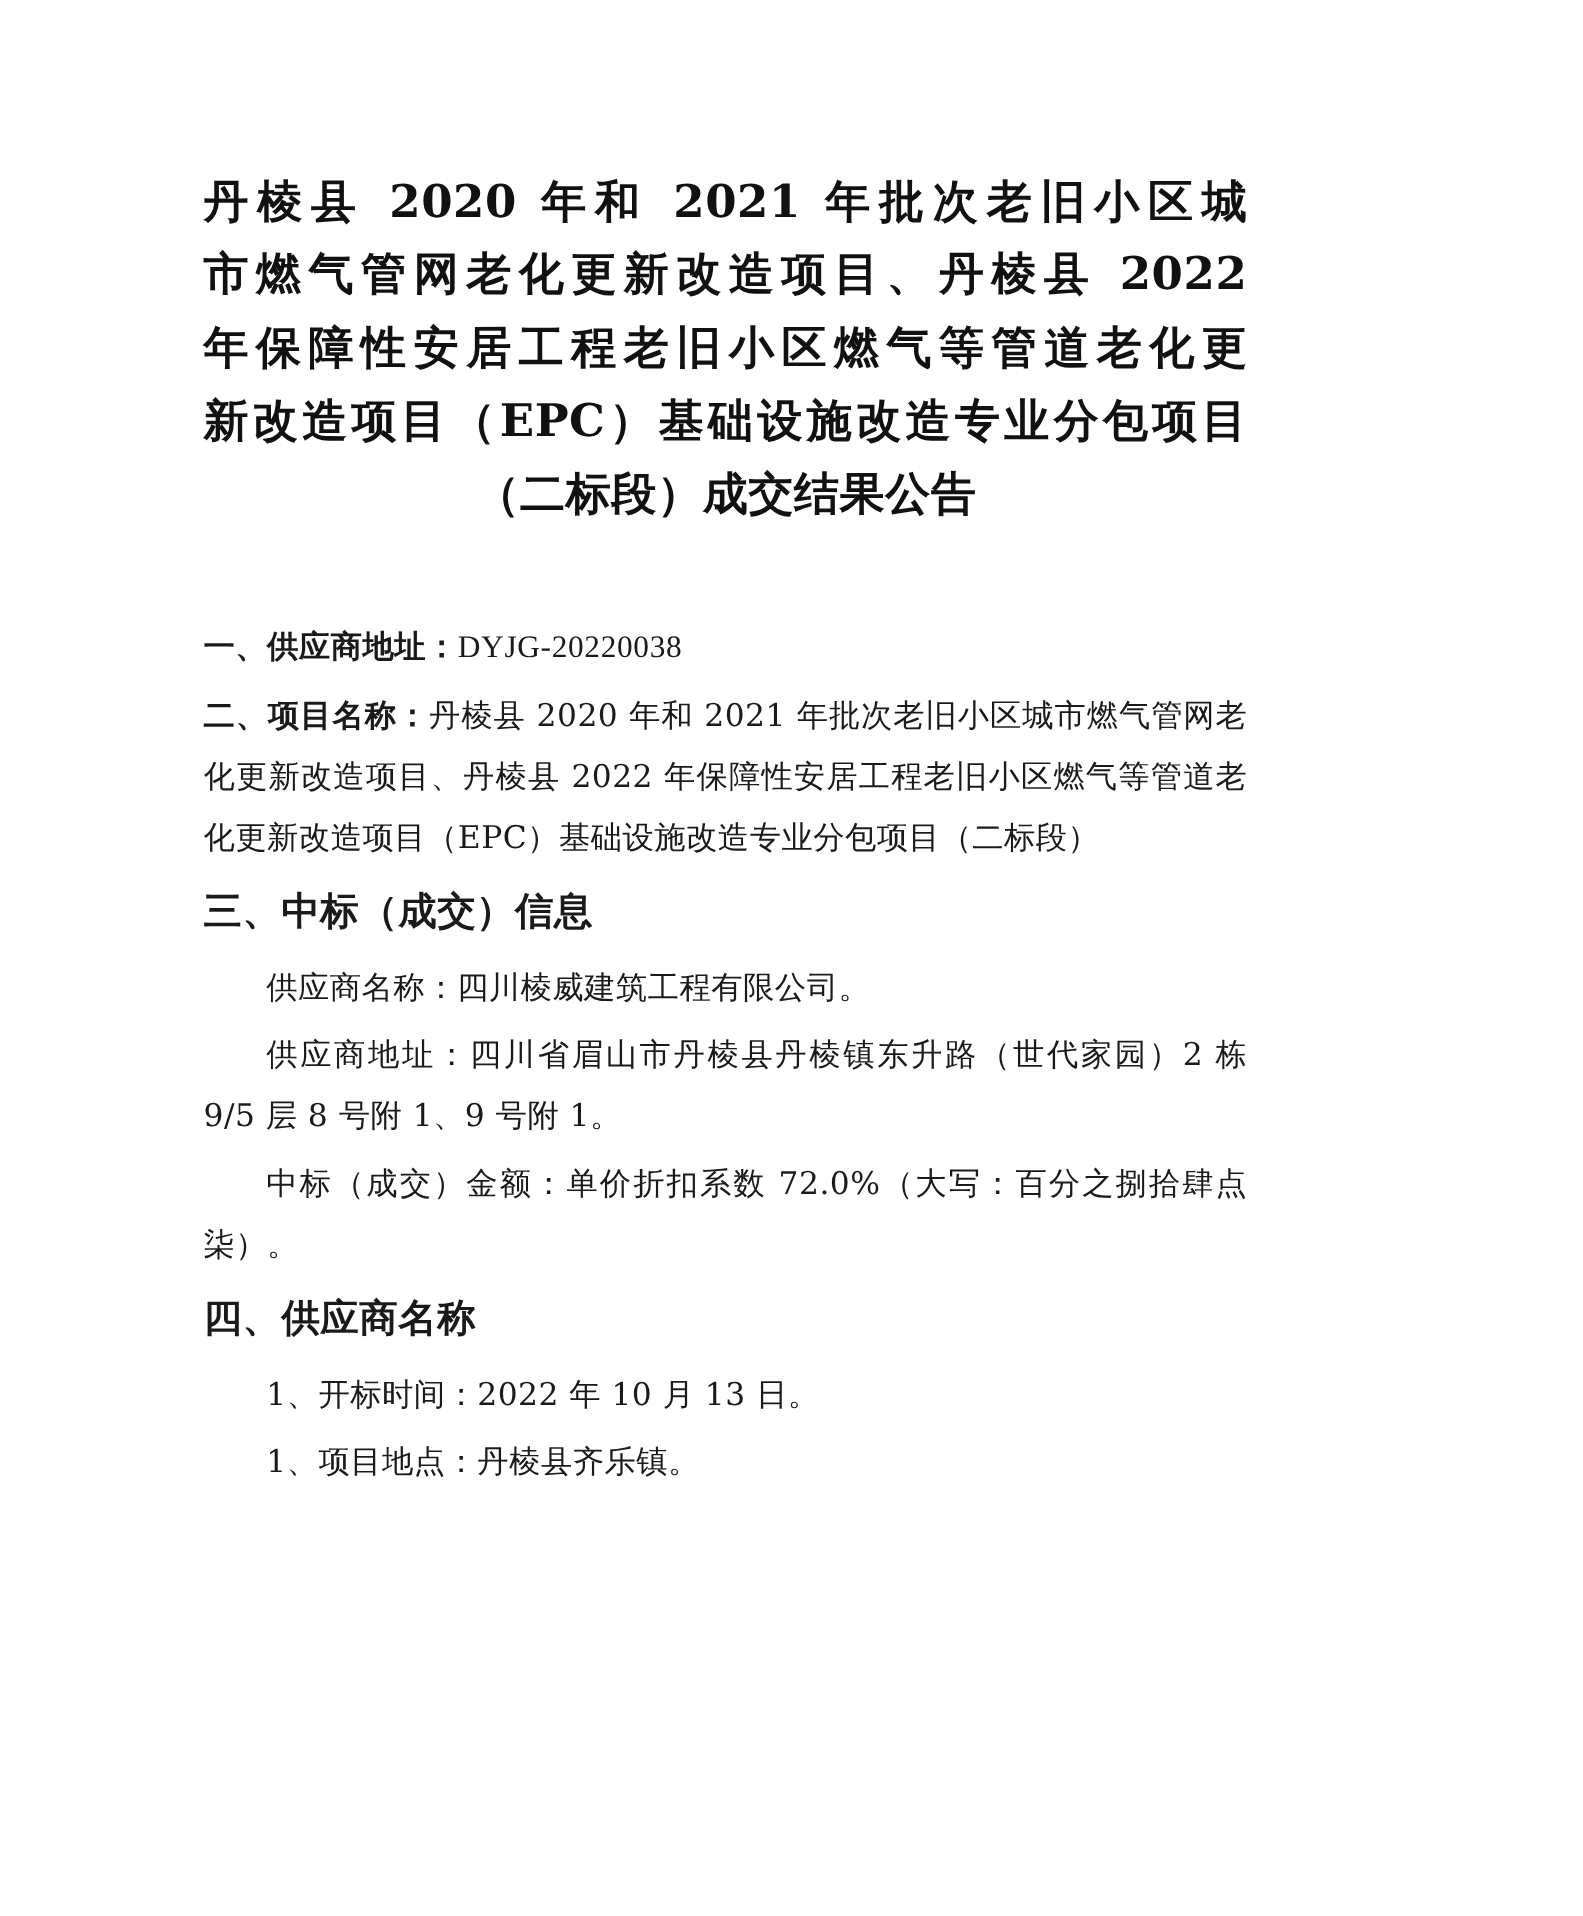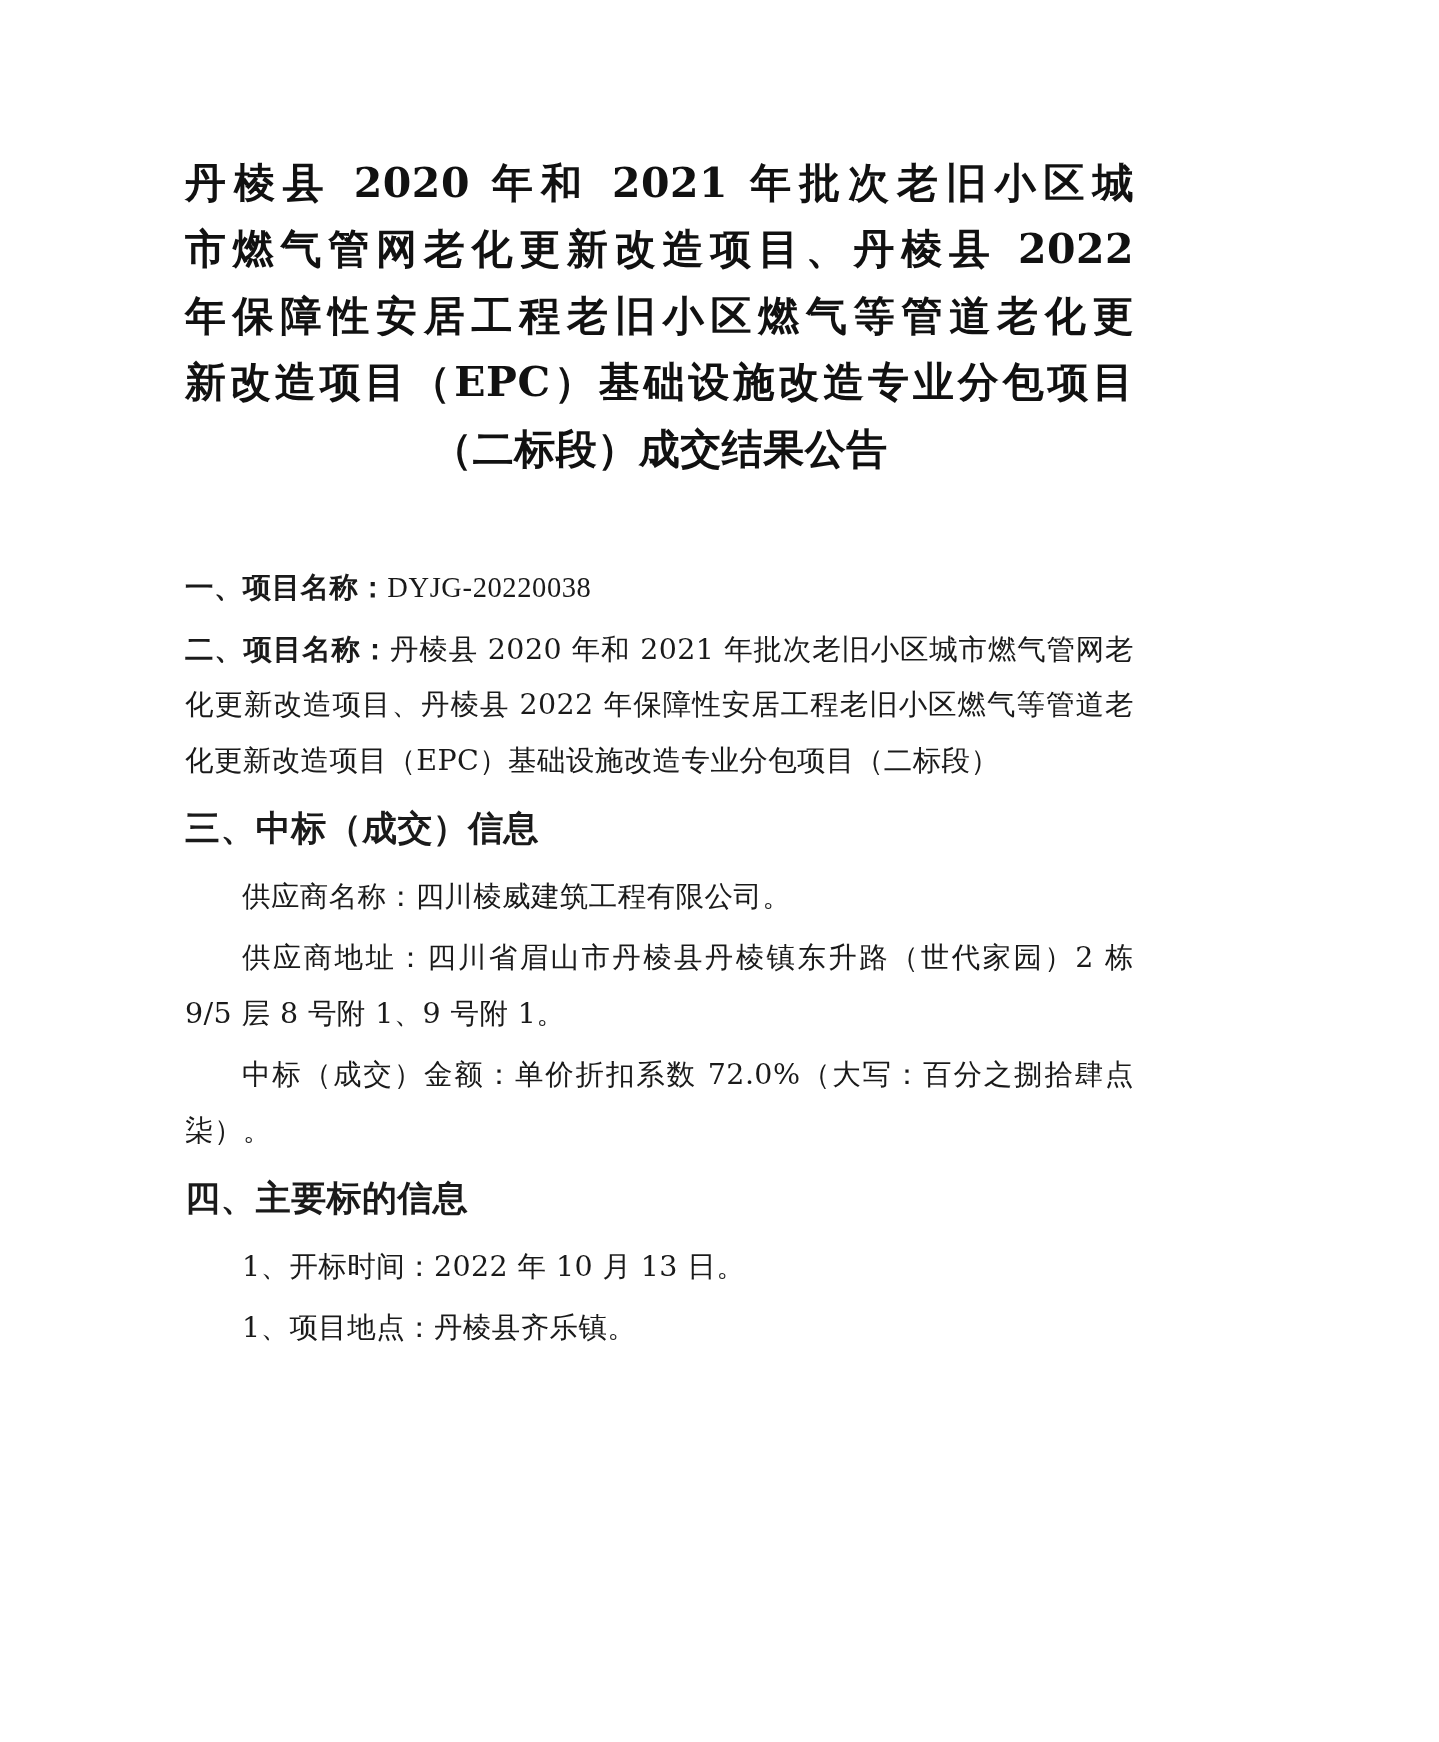--- a/index.html
+++ b/index.html
@@ -85,32 +85,32 @@
       <span class="title-line">市燃气管网老化更新改造项目、丹棱县 2022</span>
       <span class="title-line">年保障性安居工程老旧小区燃气等管道老化更</span>
       <span class="title-line">新改造项目（EPC）基础设施改造专业分包项目</span>
       <span class="title-line last">（二标段）成交结果公告</span>
     </span>
   </h1>
 
   <div class="body-block">
 
     <p class="para">
-      <span class="lbl">一、项目名称：</span><span class="mono">DYJG-20220038</span>
+      <span class="lbl">一、供应商地址：</span><span class="mono">DYJG-20220038</span>
     </p>
 
     <p class="para">
       <span class="lbl">二、项目名称：</span><span>丹棱县 2020 年和 2021 年批次老旧小区城市燃气管网老化更新改造项目、丹棱县 2022 年保障性安居工程老旧小区燃气等管道老化更新改造项目（EPC）基础设施改造专业分包项目（二标段）</span>
     </p>
 
     <p class="section-head">三、中标（成交）信息</p>
 
     <p class="para indent">供应商名称：四川棱威建筑工程有限公司。</p>
     <p class="para indent">供应商地址：四川省眉山市丹棱县丹棱镇东升路（世代家园）2 栋 9/5 层 8 号附 1、9 号附 1。</p>
     <p class="para indent">中标（成交）金额：单价折扣系数 72.0%（大写：百分之捌拾肆点柒）。</p>
 
-    <p class="section-head">四、主要标的信息</p>
+    <p class="section-head">四、供应商名称</p>
 
     <p class="para indent">1、开标时间：2022 年 10 月 13 日。</p>
     <p class="para indent">1、项目地点：丹棱县齐乐镇。</p>
 
   </div>
 </div>
 
 </body></html>

